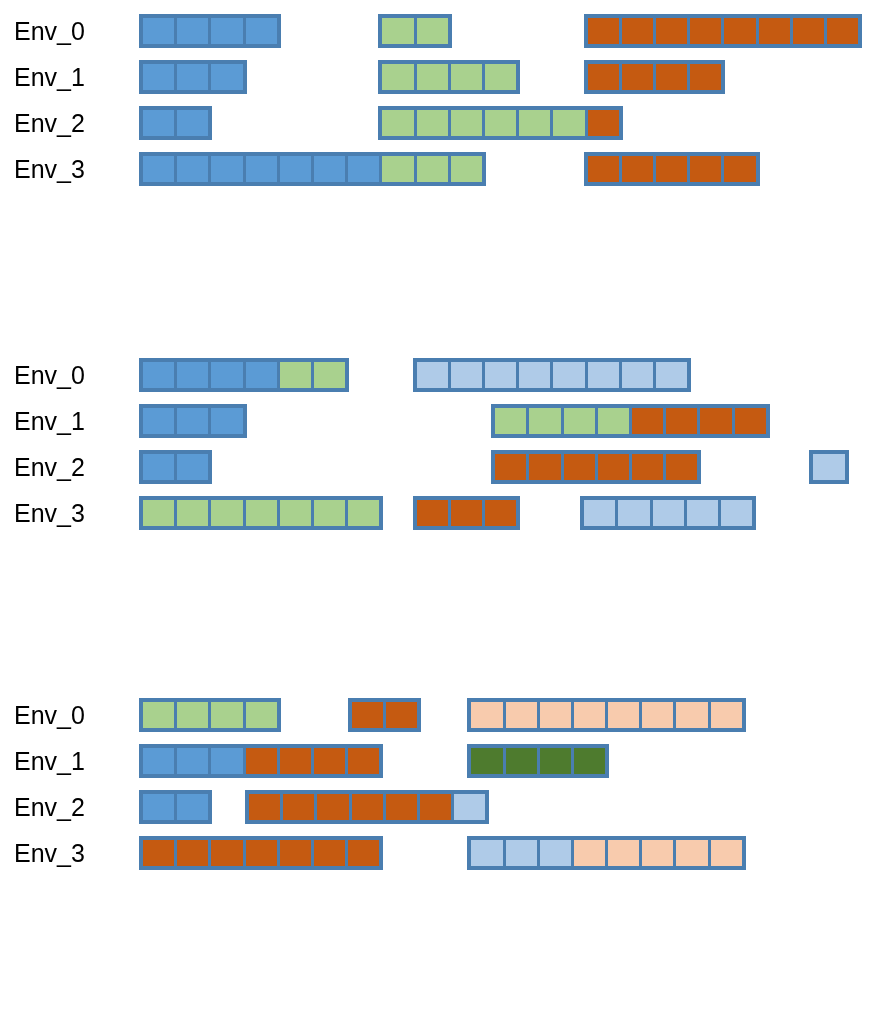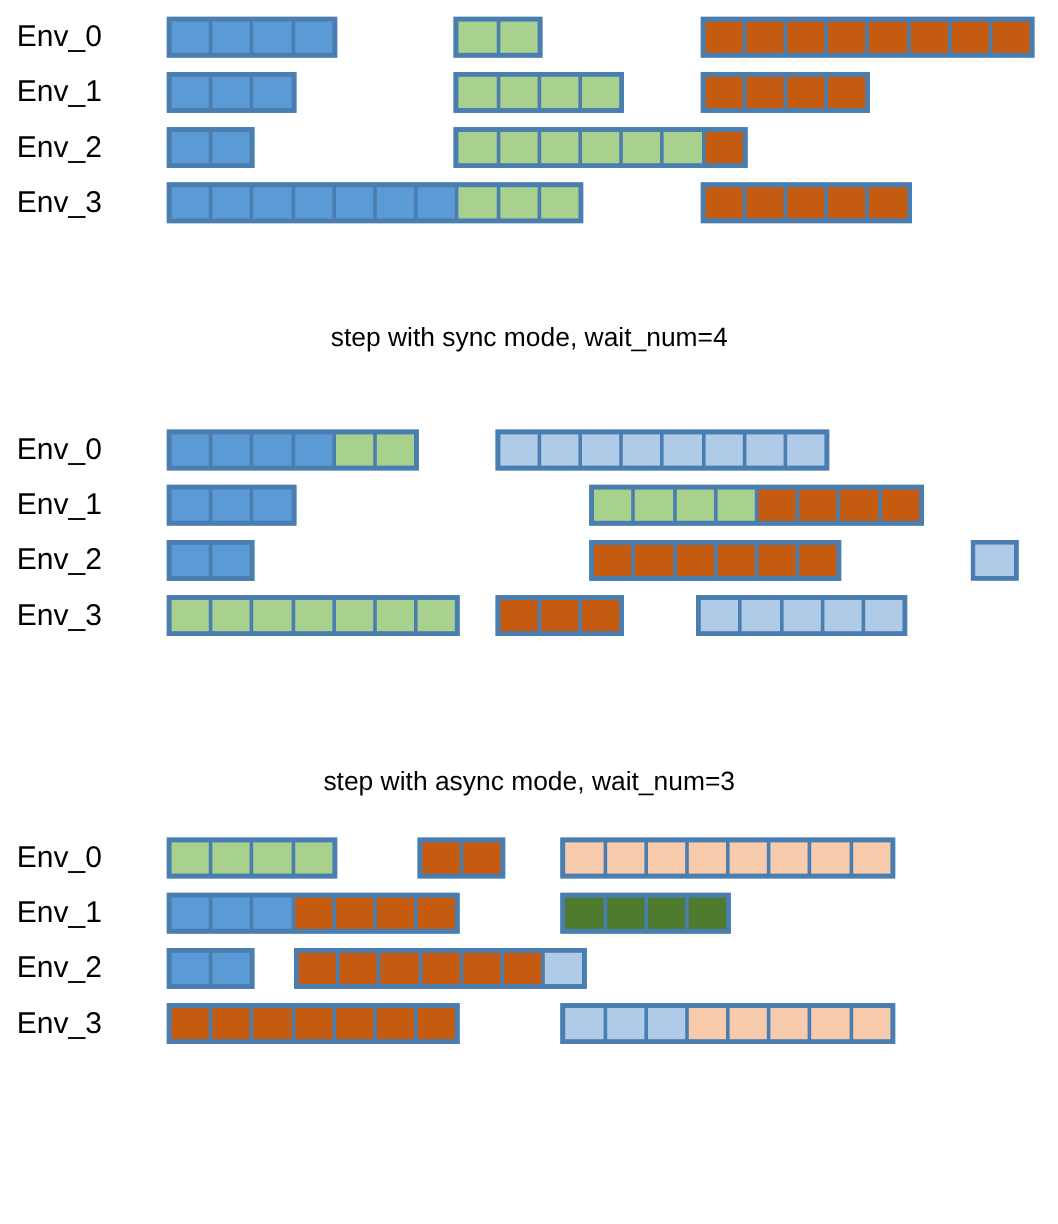--- a/index.html
+++ b/index.html
@@ -178,21 +178,20 @@
               <div class="cell c-orange" style="width: 31.2px;"></div>
               <div class="cell c-orange" style="width: 31.2px;"></div>
               <div class="cell c-orange" style="width: 31.2px;"></div>
               <div class="cell c-orange" style="width: 31.2px;"></div>
               <div class="cell c-orange" style="width: 31.2px;"></div>
             </div>
           </div>
         </div>
       </div>
     </div>
-    <div class="caption diagram" style="top: 268px;">step with sync mode, wait_num=4</div>
     <div class="diagram" style="top: 352px;">
       <div class="rows">
         <div class="env-row">
           <div class="row-label">Env_0</div>
           <div class="track">
             <div class="group" style="left: 139px; width: 210.2px;">
               <div class="cell c-blue" style="width: 31.2px;"></div>
               <div class="cell c-blue" style="width: 31.2px;"></div>
               <div class="cell c-blue" style="width: 31.2px;"></div>
               <div class="cell c-blue" style="width: 31.2px;"></div>
@@ -272,21 +271,20 @@
               <div class="cell c-lightblue" style="width: 31.2px;"></div>
               <div class="cell c-lightblue" style="width: 31.2px;"></div>
               <div class="cell c-lightblue" style="width: 31.2px;"></div>
               <div class="cell c-lightblue" style="width: 31.2px;"></div>
               <div class="cell c-lightblue" style="width: 31.2px;"></div>
             </div>
           </div>
         </div>
       </div>
     </div>
-    <div class="caption diagram" style="top: 612px;">step with async mode, wait_num=3</div>
     <div class="diagram" style="top: 692px;">
       <div class="rows">
         <div class="env-row">
           <div class="row-label">Env_0</div>
           <div class="track">
             <div class="group" style="left: 139px; width: 141.8px;">
               <div class="cell c-green" style="width: 31.2px;"></div>
               <div class="cell c-green" style="width: 31.2px;"></div>
               <div class="cell c-green" style="width: 31.2px;"></div>
               <div class="cell c-green" style="width: 31.2px;"></div>

